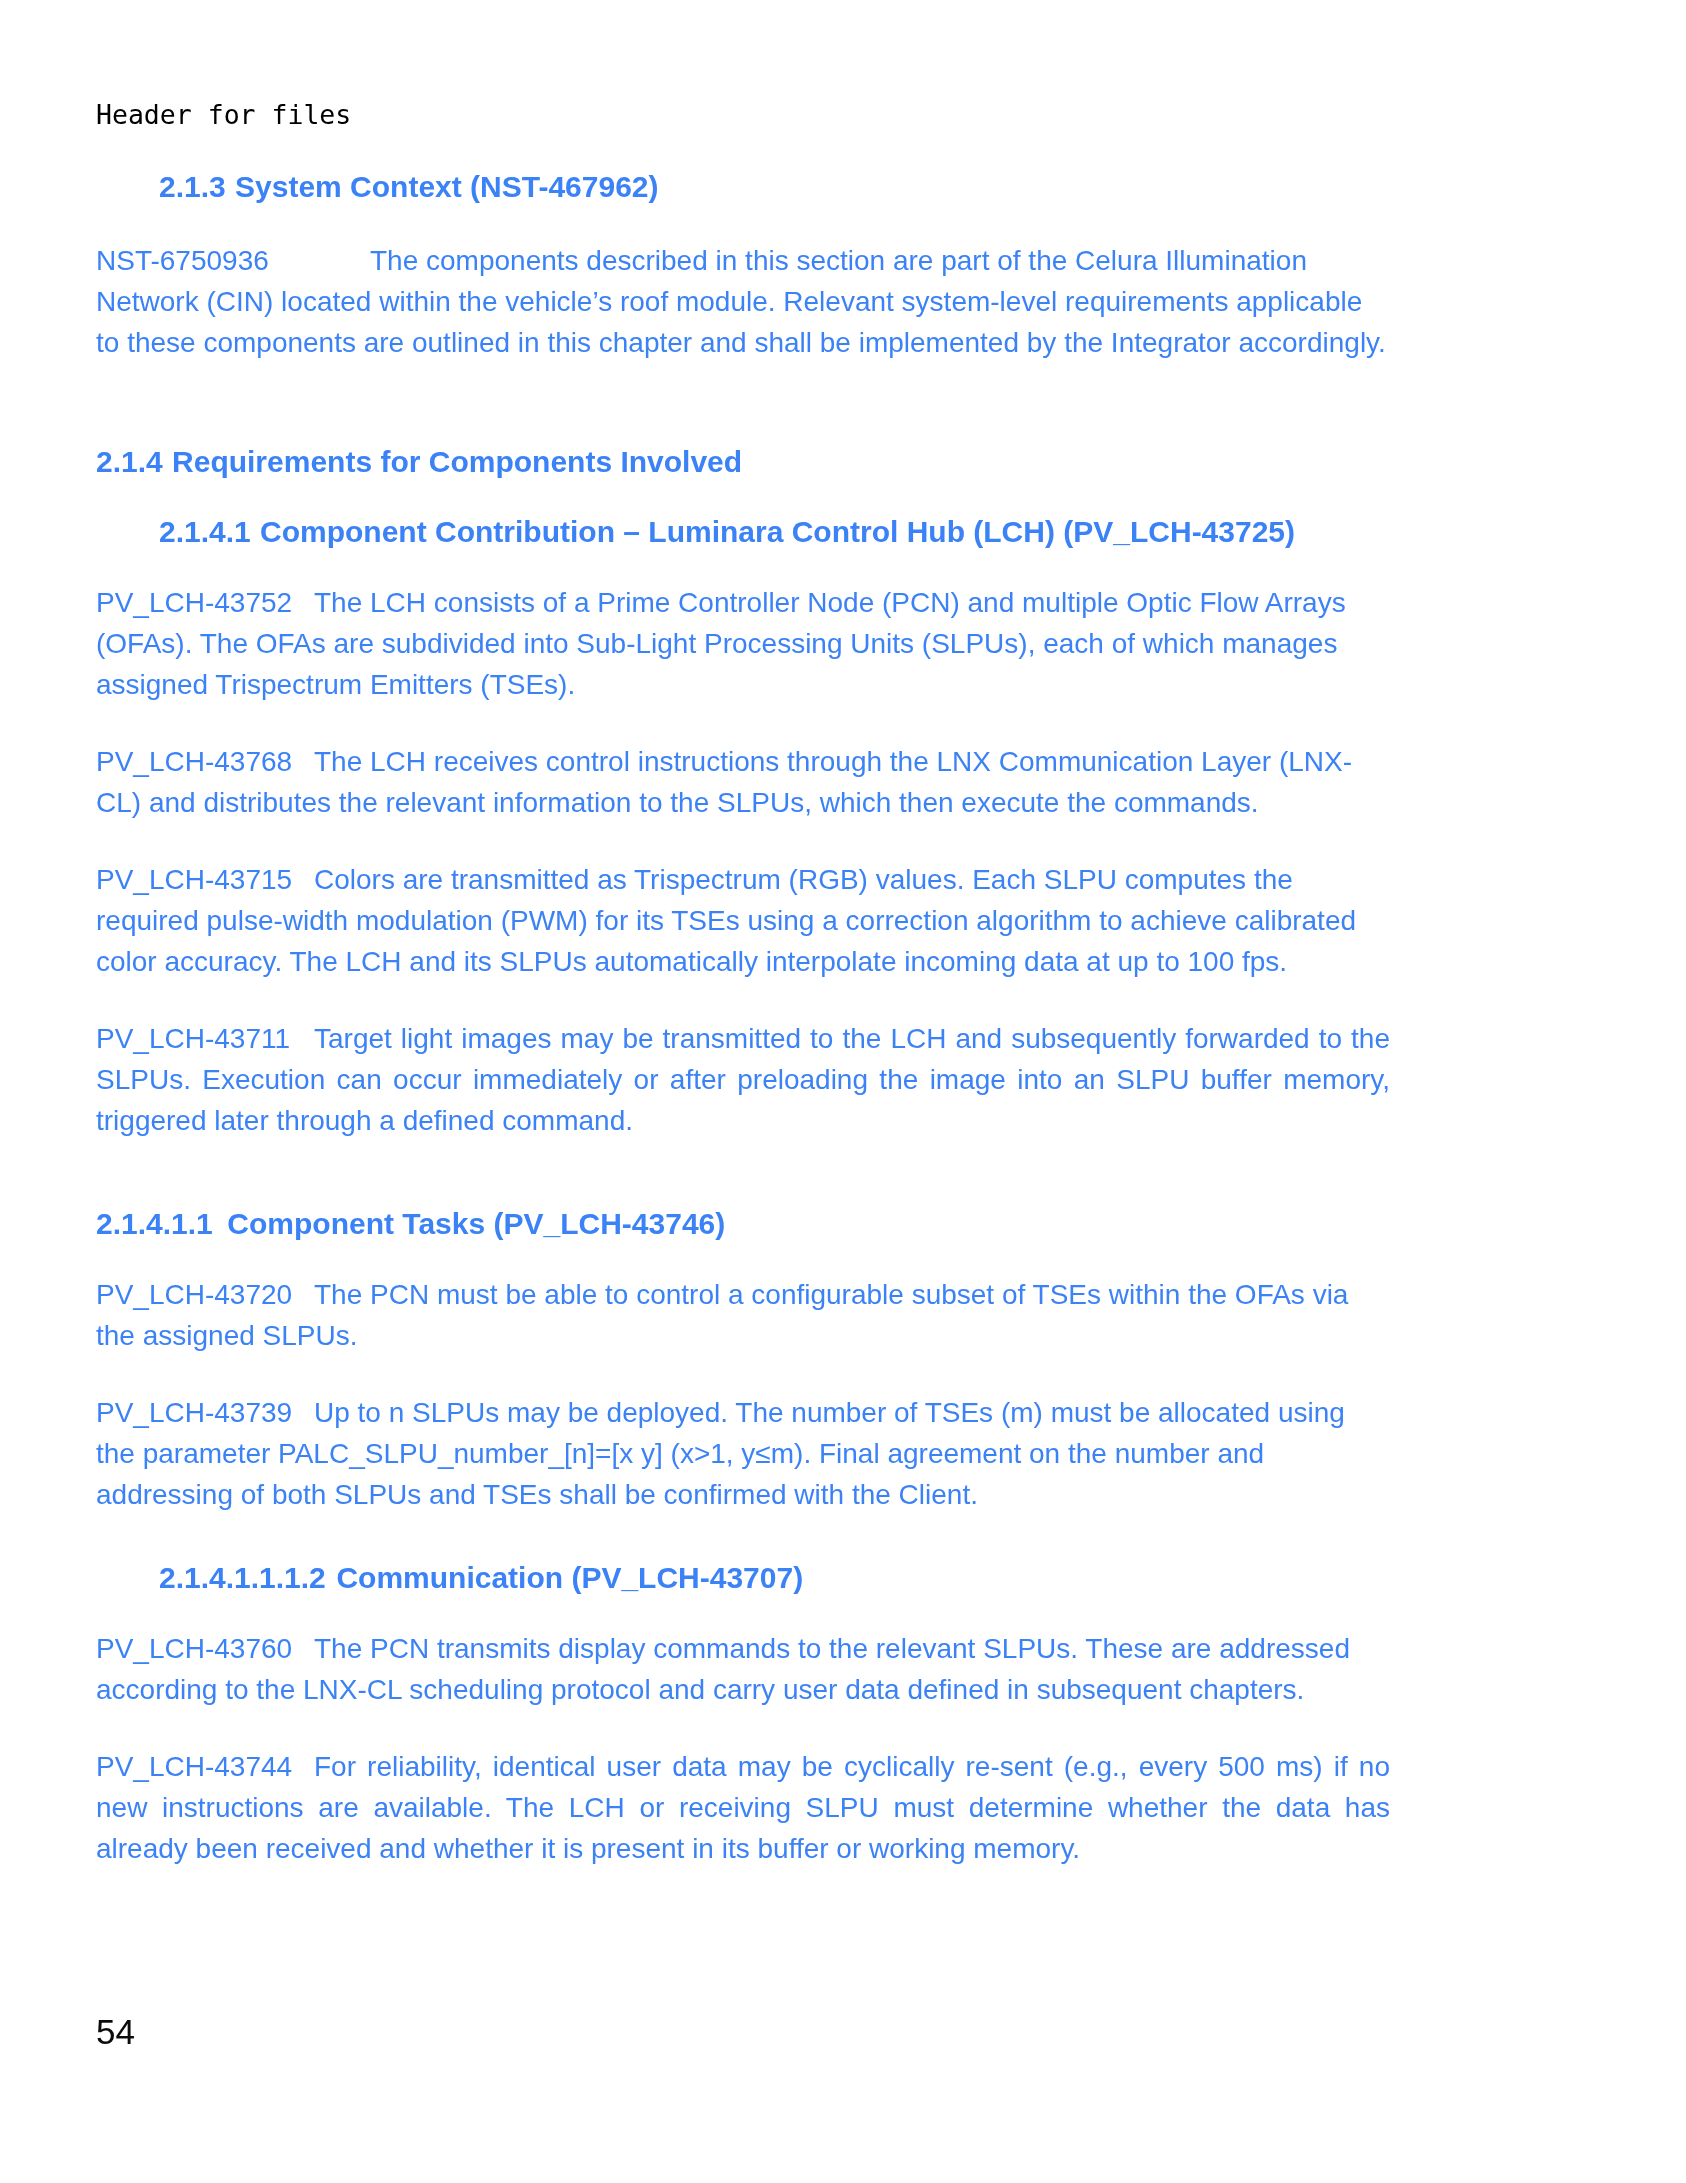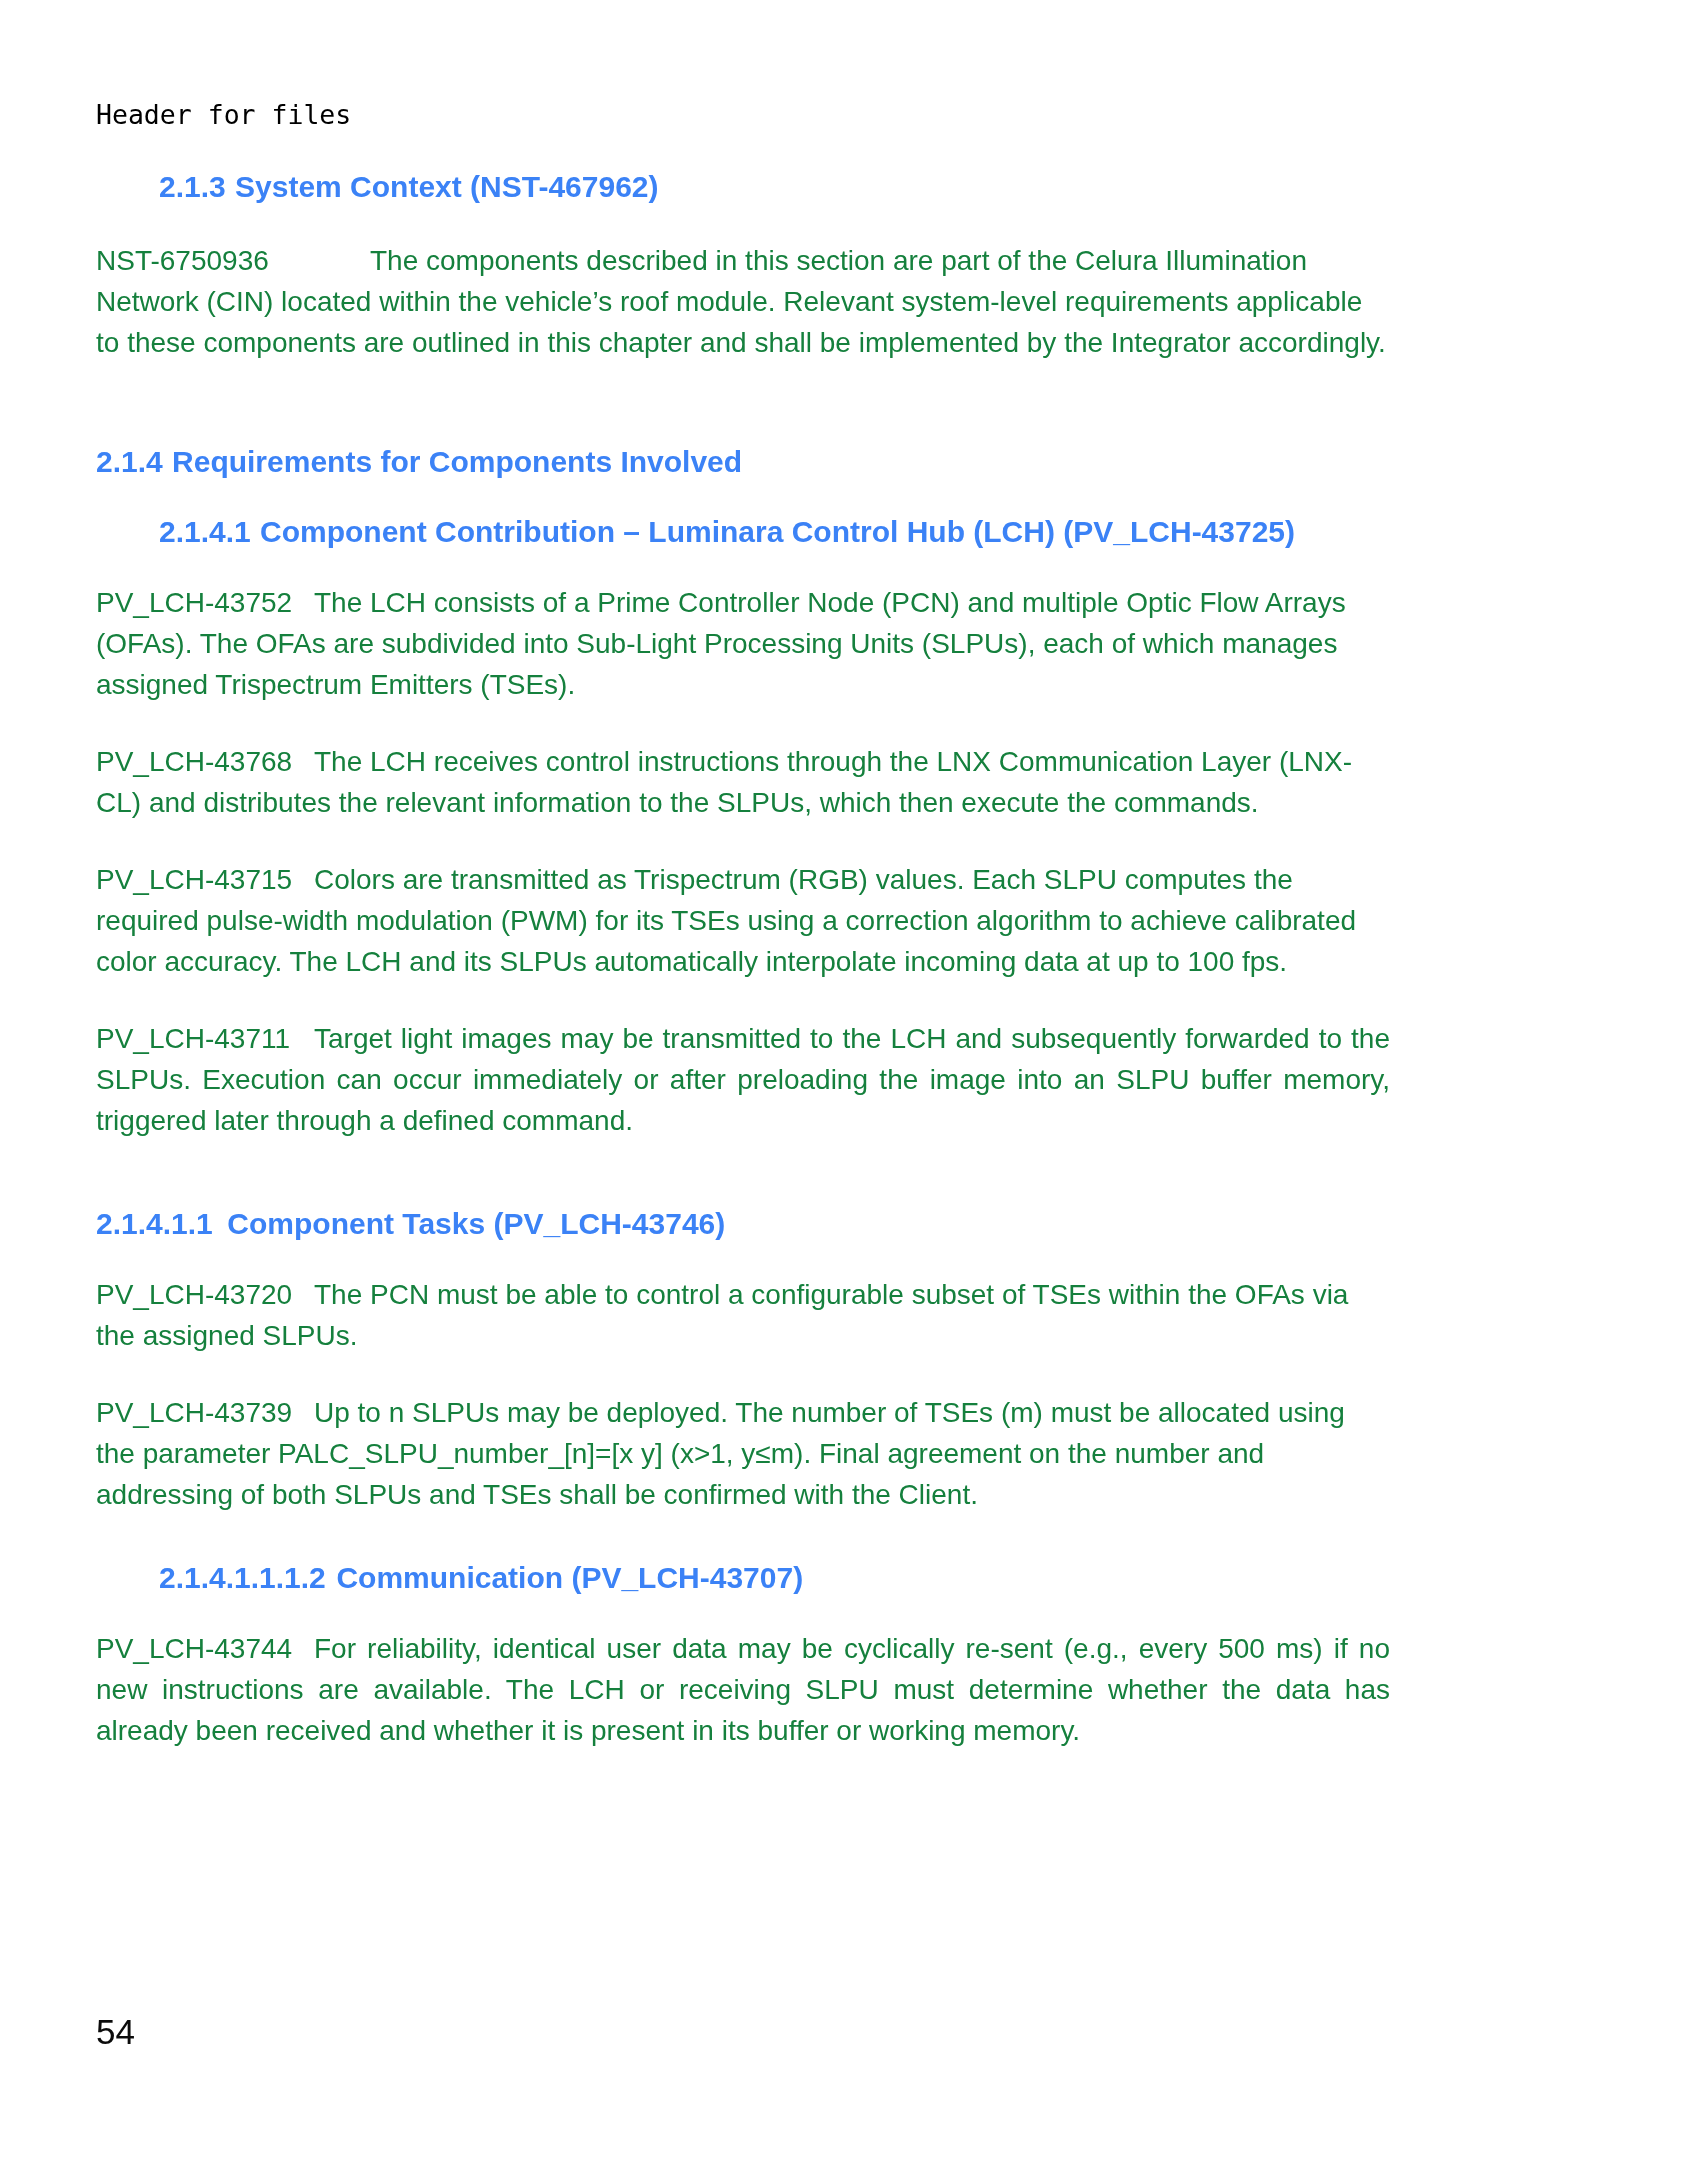--- a/index.html
+++ b/index.html
@@ -37,21 +37,21 @@
   .hd-214  { margin: 79px 0 30px 0; }
   .hd-2141 { margin: 0 0 30px 0; }
   .hd-21411 { margin: 63px 0 30px 0; }
   .hd-21411 .hnum { margin-right: 14.6px; }
   .hd-2141112 { margin: 43px 0 30px 0; }
   .hd-2141112 .hnum { margin-right: 10.6px; }
   .para {
     font-size: 28px;
     line-height: 41px;
     margin: 16px 0 36px 0;
-    color: #15803d;
+    color: #3b82f6;
   }
   .justify { text-align: justify; }
   .req-id {
     display: inline-block;
     min-width: 218px;
   }
   .req-id.tab-lg {
     min-width: 274px;
   }
   .page-number {
@@ -111,20 +111,23 @@
   </p>
 
   <p class="para">
     <span class="req-id">PV_LCH-43739</span><span class="req-text">Up to n SLPUs may be deployed. The number of TSEs (m) must be allocated using the parameter PALC_SLPU_number_[n]=[x y] (x&gt;1, y≤m). Final agreement on the number and addressing of both SLPUs and TSEs shall be confirmed with the Client.</span>
   </p>
 
   <div class="hd indent hd-2141112">
     <span class="hnum">2.1.4.1.1.1.2</span><span class="htitle">Communication (PV_LCH-43707)</span>
   </div>
 
+  <p class="para">
+    <span class="req-id">PV_LCH-43760</span><span class="req-text">The PCN transmits display commands to the relevant SLPUs. These are addressed according to the LNX-CL scheduling protocol and carry user data defined in subsequent chapters.</span>
+  </p>
 
   <p class="para justify">
     <span class="req-id">PV_LCH-43744</span><span class="req-text">For reliability, identical user data may be cyclically re-sent (e.g., every 500 ms) if no new instructions are available. The LCH or receiving SLPU must determine whether the data has already been received and whether it is present in its buffer or working memory.</span>
   </p>
 
   <div class="page-number">54</div>
 
 </div>
 
 

